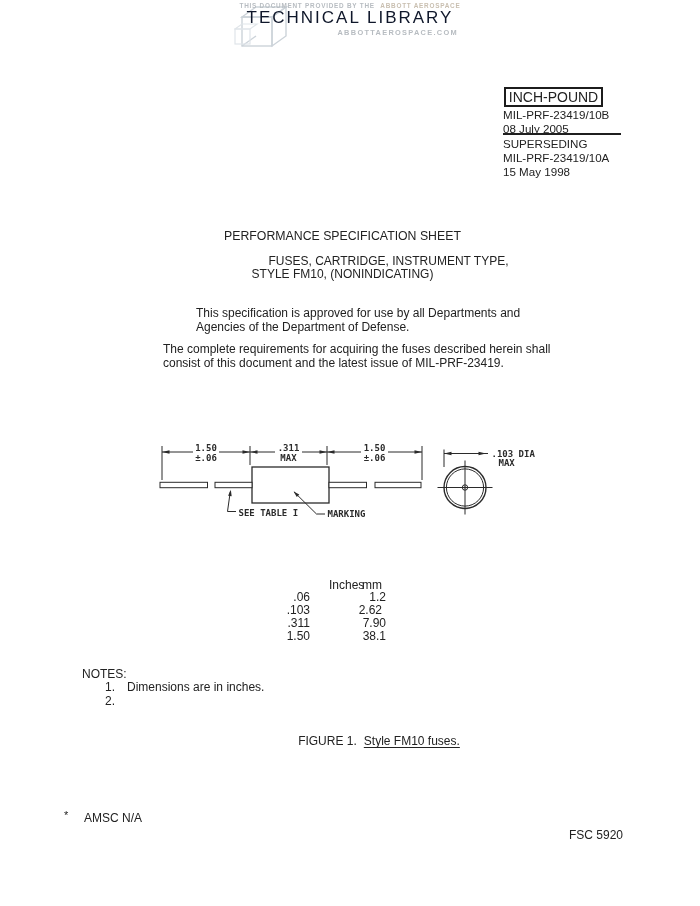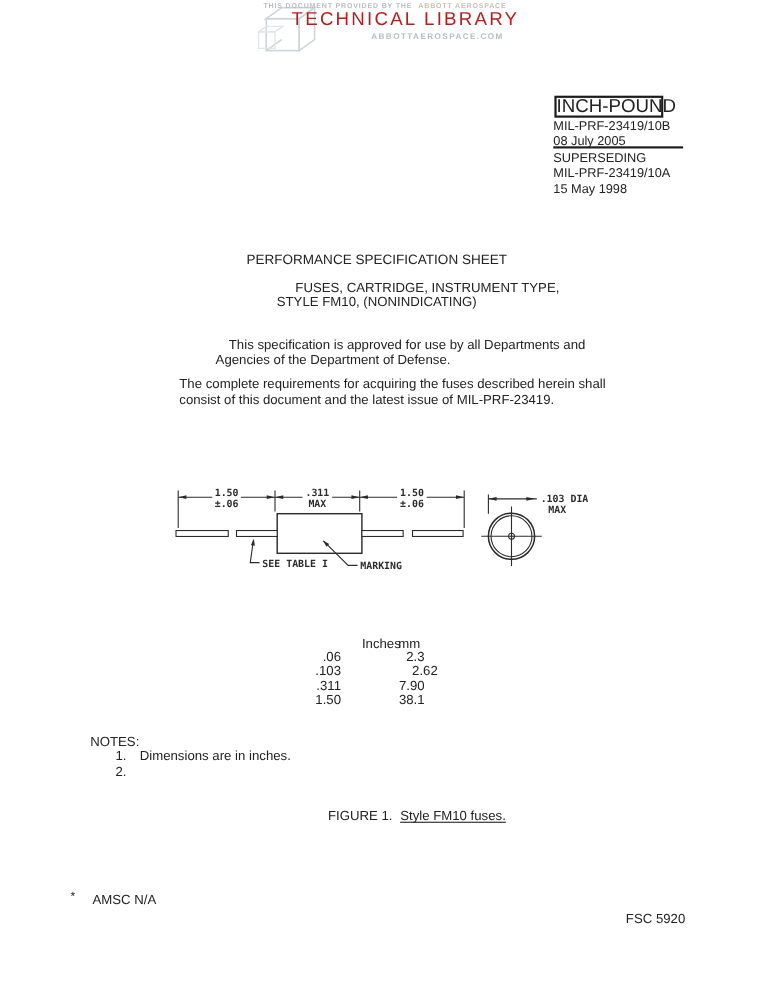--- a/index.html
+++ b/index.html
@@ -10,29 +10,29 @@
   }
   .abs{position:absolute;white-space:nowrap;}
   .t12{font-size:12px;line-height:14px;}
   .center{left:0;width:685px;text-align:center;}
 
   
   .banner{position:absolute;left:228px;top:1px;width:244px;height:44px;}
   .banner .b1{position:absolute;top:1px;left:0;width:100%;text-align:center;
     font-size:6.4px;letter-spacing:0.75px;color:#b7bcc1;font-weight:bold;}
   .banner .b1 .brand{color:#c9bfb0;margin-left:3px;}
-  .banner .b2{position:absolute;top:7px;left:0;width:100%;text-align:right;
-    font-size:17px;letter-spacing:2px;color:#b91c1c;font-weight:400;}
+  .banner .b2{position:absolute;top:7px;left:0;width:100%;text-align:center;
+    font-size:17px;letter-spacing:2px;color:#0f172a;font-weight:400;}
   .banner .b3{position:absolute;top:27px;right:14px;
     font-size:7.4px;letter-spacing:1.3px;color:#b7bcc1;font-weight:bold;}
   .banner svg{position:absolute;left:6px;top:2px;}
 
   
   .ipbox{position:absolute;left:504px;top:87px;width:95px;height:16px;
-    border:2px solid #1c1c1c;text-align:center;font-size:17px;line-height:16px;}
+    border:2px solid #1c1c1c;text-align:center;font-size:14px;line-height:16px;}
   .idline{position:absolute;left:503px;font-size:11.6px;line-height:13px;}
   .idrule{position:absolute;left:503px;top:133px;width:118px;height:2px;background:#1f1f1f;}
 
   
   .drawing{position:absolute;left:150px;top:438px;width:400px;height:95px;}
   .drawing svg{width:400px;height:95px;display:block;}
   .cadtext{font-family:"DejaVu Sans Mono", monospace;font-size:9px;font-weight:700;fill:#2b2b2b;}
   .dline{stroke:#2b2b2b;stroke-width:1;fill:none;}
   .dfill{fill:#2b2b2b;}
 
@@ -82,21 +82,21 @@
   <div class="idline" style="top:122px;">08 July 2005</div>
   <div class="idrule"></div>
   <div class="idline" style="top:137px;">SUPERSEDING</div>
   <div class="idline" style="top:151px;">MIL-PRF-23419/10A</div>
   <div class="idline" style="top:165px;">15 May 1998</div>
 
   <div class="abs t12 center" style="top:229px;font-size:12.3px;">PERFORMANCE SPECIFICATION SHEET</div>
   <div class="abs t12 center" style="top:254px;padding-left:46px;">FUSES, CARTRIDGE, INSTRUMENT TYPE,</div>
   <div class="abs t12 center" style="top:267px;">STYLE FM10, (NONINDICATING)</div>
 
-  <div class="abs t12" style="left:208px;top:306px;">This specification is approved for use by all Departments and</div>
+  <div class="abs t12" style="left:196px;top:306px;">This specification is approved for use by all Departments and</div>
   <div class="abs t12" style="left:196px;top:320px;">Agencies of the Department of Defense.</div>
   <div class="abs t12" style="left:163px;top:342px;">The complete requirements for acquiring the fuses described herein shall</div>
   <div class="abs t12" style="left:163px;top:356px;">consist of this document and the latest issue of MIL-PRF-23419.</div>
 
   <div class="drawing">
     <svg viewBox="0 0 400 95">
 
       <line class="dline" x1="12" y1="8" x2="12" y2="42"></line>
       <line class="dline" x1="100" y1="8" x2="100" y2="27"></line>
       <line class="dline" x1="177" y1="8" x2="177" y2="27"></line>
@@ -151,23 +151,23 @@
       <polygon class="dfill" points="336,15.5 328.5,13.8 328.5,17.2"></polygon>
       <text class="cadtext" x="341.5" y="18.5">.103 DIA</text>
       <text class="cadtext" x="348.5" y="28">MAX</text>
     </svg>
   </div>
 
   <div class="convhead abs" style="left:294px;top:578px;margin-left:35px;">Inches</div>
   <div class="convhead abs" style="left:362px;top:578px;">mm</div>
 
   <div class="convcell" style="left:270px;top:590px;">.06</div>
-  <div class="convcell" style="left:346px;top:590px;">2.3</div>
+  <div class="convcell" style="left:346px;top:590px;">1.2</div>
   <div class="convcell" style="left:270px;top:603px;">.103</div>
-  <div class="convcell" style="left:358px;top:603px;">2.62</div>
+  <div class="convcell" style="left:342px;top:603px;">2.62</div>
   <div class="convcell" style="left:270px;top:616px;">.311</div>
   <div class="convcell" style="left:346px;top:616px;">7.90</div>
   <div class="convcell" style="left:270px;top:629px;">1.50</div>
   <div class="convcell" style="left:346px;top:629px;">38.1</div>
 
   <div class="abs t12" style="left:82px;top:667px;">NOTES:</div>
   <div class="notenum" style="top:680px;">1.</div>
   <div class="notetext" style="top:680px;">Dimensions are in inches.</div>
   <div class="notenum" style="top:694px;">2.</div>
 

